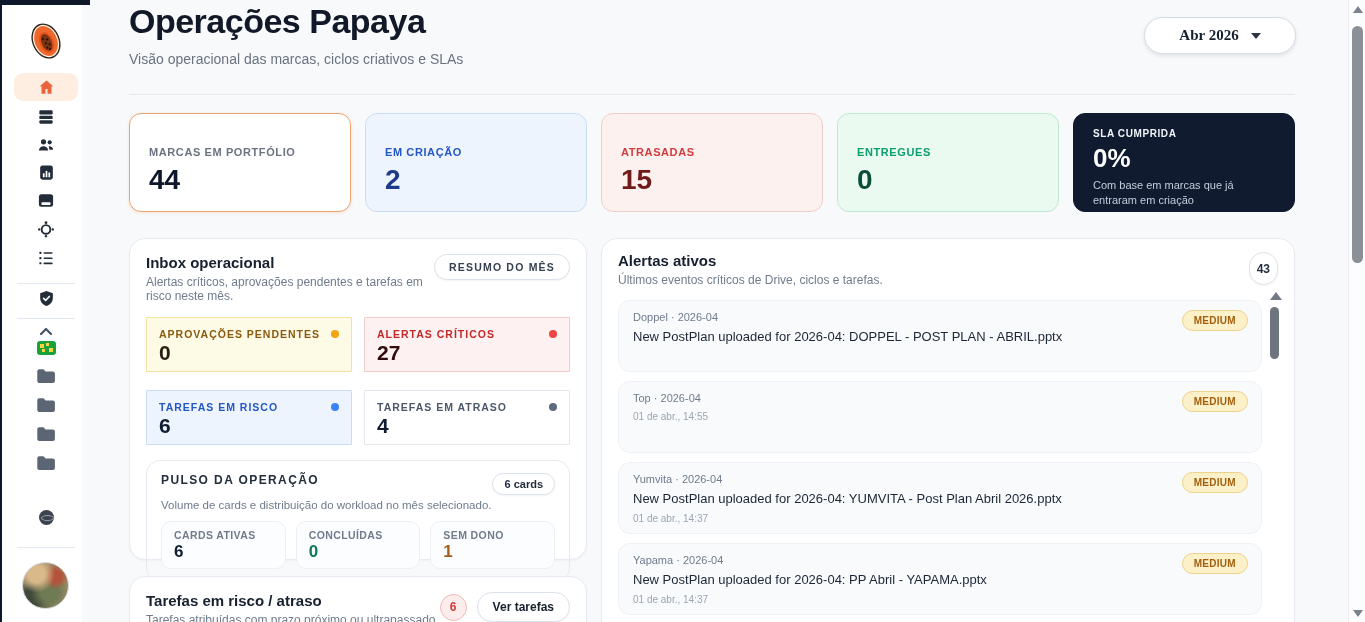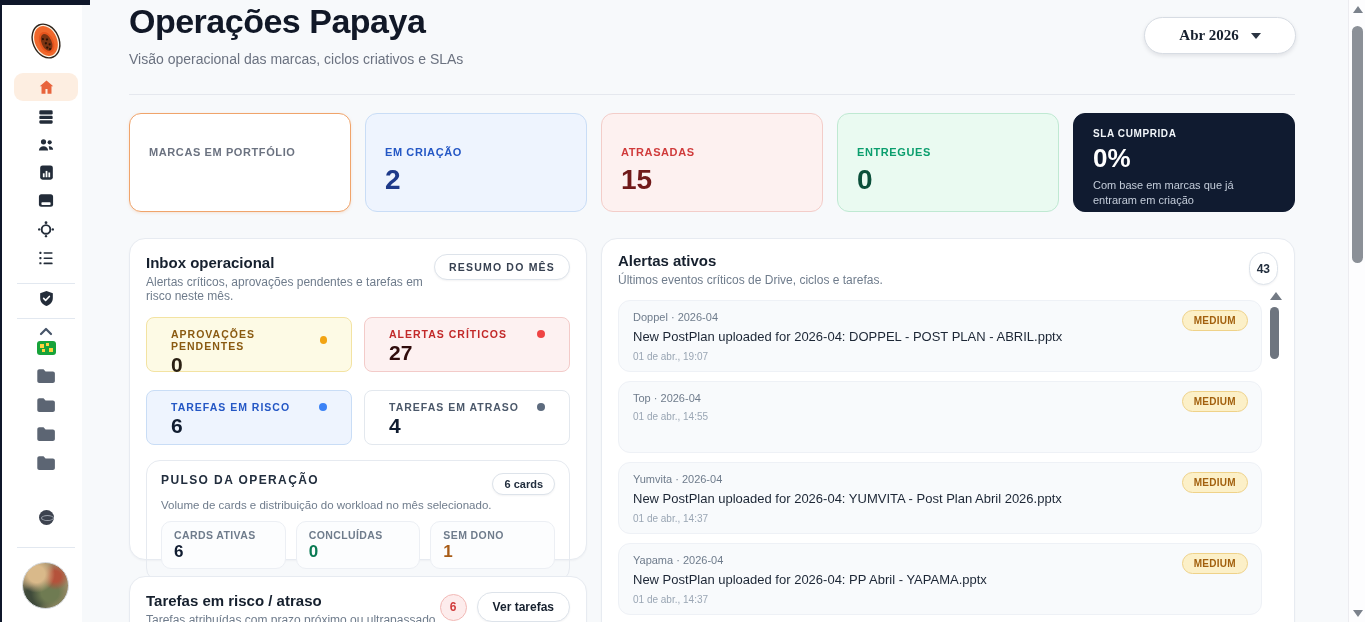--- a/index.html
+++ b/index.html
@@ -74,21 +74,21 @@
 
   .panel-head { display:flex; justify-content:space-between; align-items:flex-start; }
   .panel-title { font-size:15px; font-weight:700; color:#16202e; }
   .panel-sub { font-size:12px; color:#6f7c8c; margin-top:4px; }
   .pill-btn { background:#fff; border:1px solid #dde3ea; border-radius:999px; padding:6px 14px;
               font-size:10.5px; font-weight:700; letter-spacing:1.2px; color:#374151; cursor:pointer;
               box-shadow:0 1px 2px rgba(15,23,42,.05); white-space:nowrap; }
 
   
   .stat-grid { display:grid; grid-template-columns:1fr 1fr; gap:18px 12px; margin-top:14px; }
-  .stat { border-radius:8px; padding:10px 24px; height:55px; }
+  .stat { border-radius:1px; padding:10px 12px; height:55px; }
   .stat .top { display:flex; justify-content:space-between; align-items:center; }
   .stat .lbl { font-size:10.5px; font-weight:700; letter-spacing:1px; }
   .stat .dot { width:8px; height:8px; border-radius:50%; }
   .stat .val { font-size:21px; font-weight:800; margin-top:1px; }
   .stat-amber { background:#fdfae5; border:1px solid #f3e3a2; }
   .stat-amber .lbl { color:#8a5a11; } .stat-amber .dot { background:#f2a413; } .stat-amber .val { color:#2a2013; }
   .stat-red { background:#fdf1f1; border:1px solid #f3cbc9; }
   .stat-red .lbl { color:#c22929; } .stat-red .dot { background:#ef4444; } .stat-red .val { color:#300c0c; }
   .stat-blue { background:#eef4fe; border:1px solid #c9ddf6; }
   .stat-blue .lbl { color:#2457c5; } .stat-blue .dot { background:#3b82f6; } .stat-blue .val { color:#101c30; }
@@ -297,20 +297,21 @@
     <div class="period-pill">
       <span class="txt">Abr 2026</span>
       <span class="caret-down"></span>
     </div>
 
     <div class="header-rule"></div>
 
     <div class="kpi-row">
       <div class="kpi kpi-portfolio">
         <div class="lbl">MARCAS EM PORTFÓLIO</div>
+        <div class="val">44</div>
       </div>
       <div class="kpi kpi-criacao">
         <div class="lbl">EM CRIAÇÃO</div>
         <div class="val">2</div>
       </div>
       <div class="kpi kpi-atrasadas">
         <div class="lbl">ATRASADAS</div>
         <div class="val">15</div>
       </div>
       <div class="kpi kpi-entregues">
@@ -407,21 +408,20 @@
           <div class="panel-sub">Últimos eventos críticos de Drive, ciclos e tarefas.</div>
         </div>
         <span class="alert-count">43</span>
       </div>
 
       <div class="alert-list">
         <div class="alert-card">
           <div class="alert-meta">Doppel · 2026-04</div>
           <span class="sev-badge">MEDIUM</span>
           <div class="alert-msg">New PostPlan uploaded for 2026-04: DOPPEL - POST PLAN - ABRIL.pptx</div>
-          <div class="alert-time">01 de abr., 19:07</div>
         </div>
         <div class="alert-card">
           <div class="alert-meta">Top · 2026-04</div>
           <span class="sev-badge">MEDIUM</span>
           <div class="alert-time">01 de abr., 14:55</div>
         </div>
         <div class="alert-card">
           <div class="alert-meta">Yumvita · 2026-04</div>
           <span class="sev-badge">MEDIUM</span>
           <div class="alert-msg">New PostPlan uploaded for 2026-04: YUMVITA - Post Plan Abril 2026.pptx</div>

